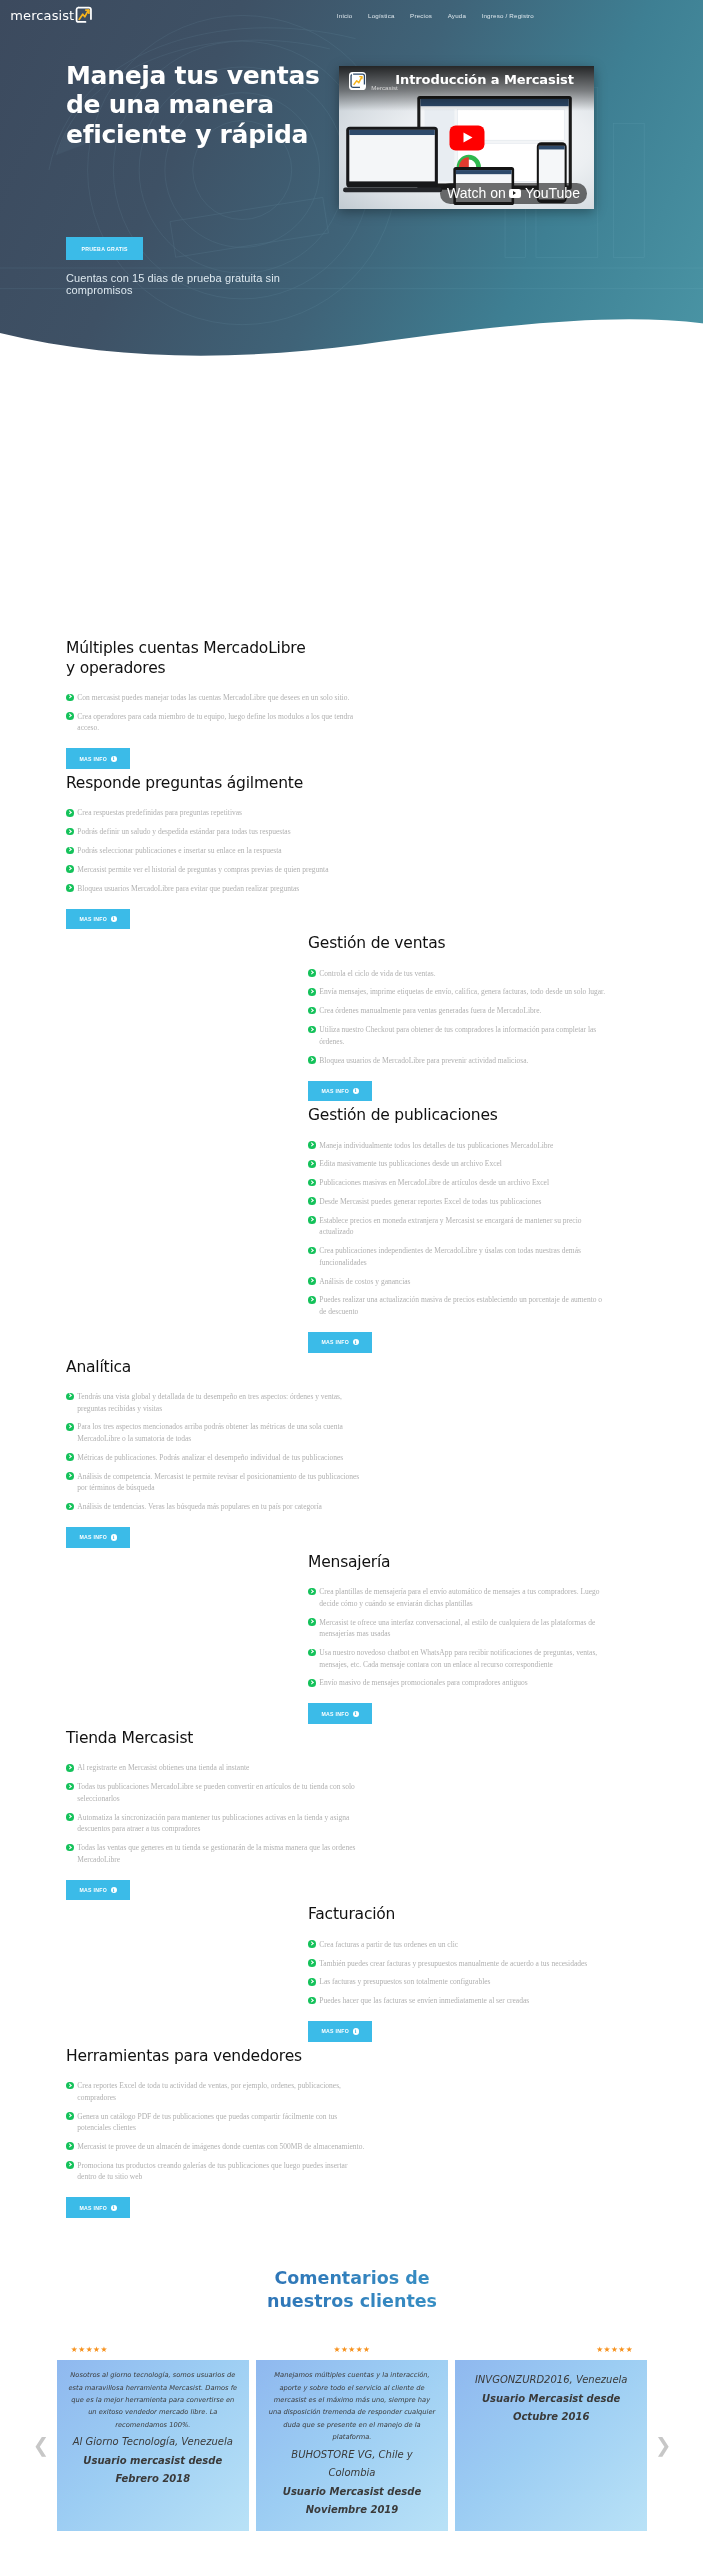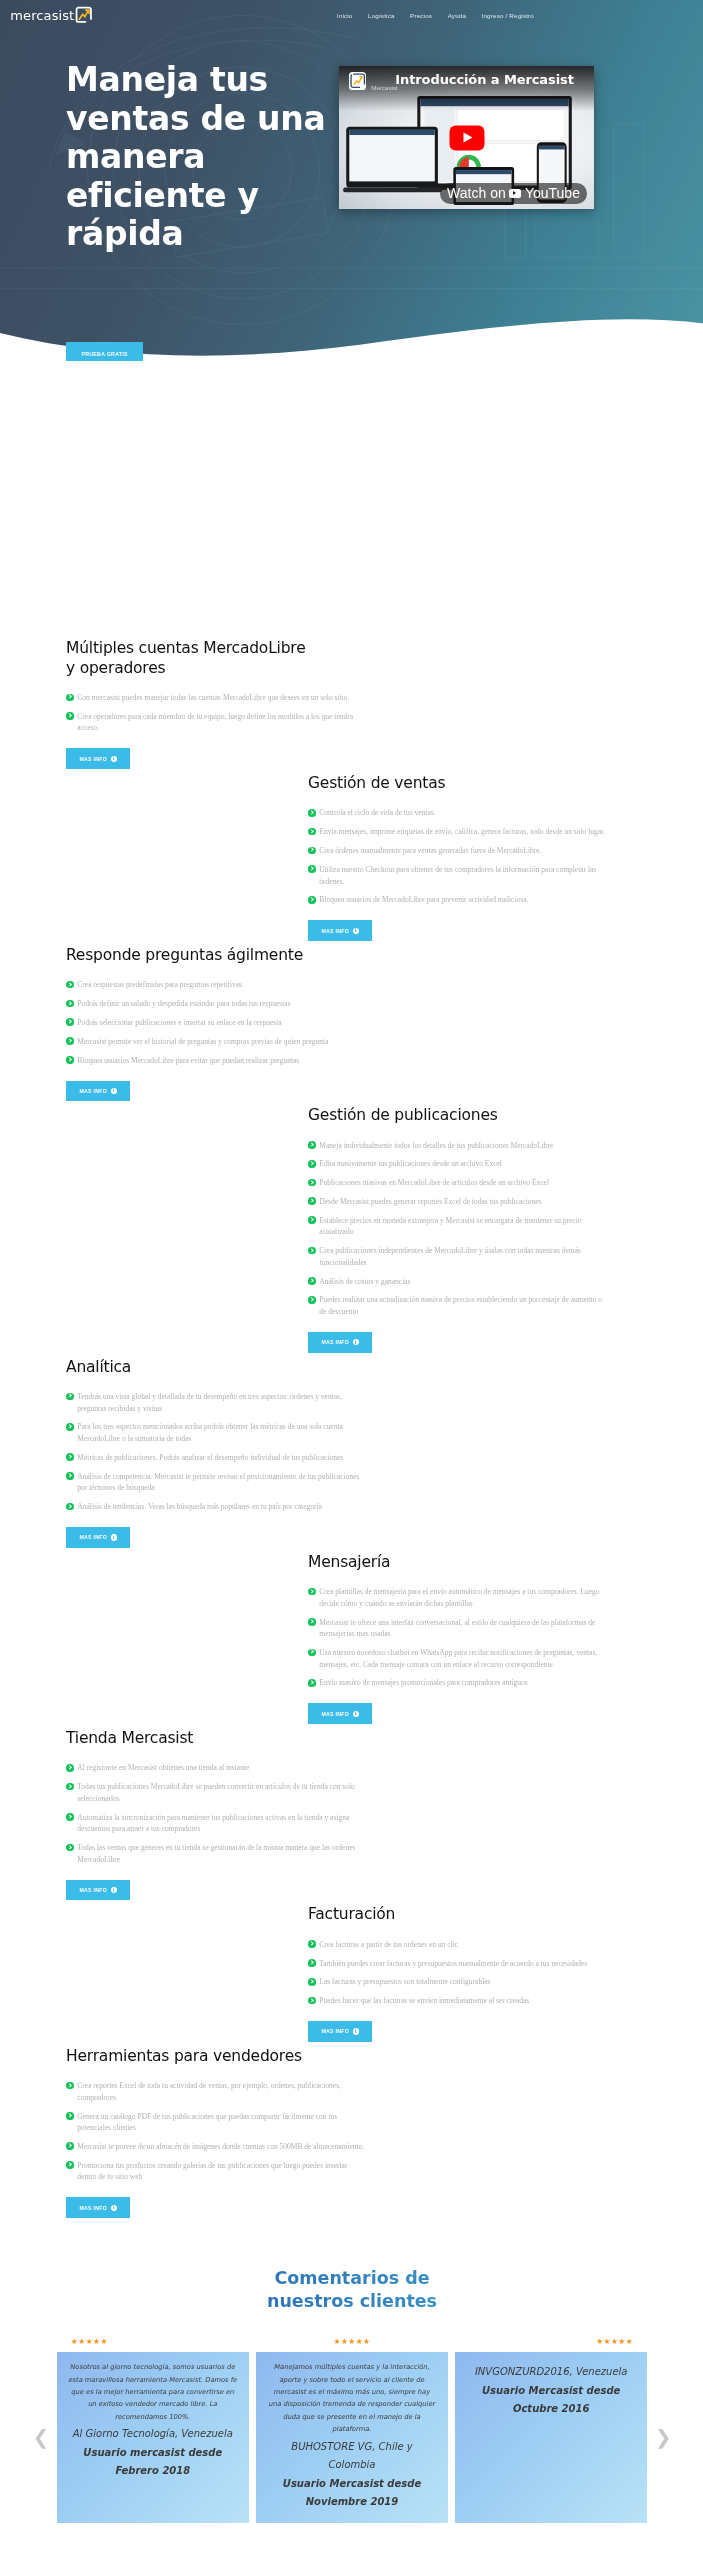--- a/index.html
+++ b/index.html
@@ -64,21 +64,21 @@
   
   .hero-inner{
     position:relative;z-index:5;
     width:704px;
     display:flex;
     padding:31px 0 0 0;
   }
   .hero-left{ width:330px; padding-left:66px; }
   .hero-title{
     color:#fff;
-    font-size:33px;
+    font-size:25px;
     line-height:1.17;
     font-weight:700;
     letter-spacing:-0.3px;
     font-family:"DejaVu Sans", sans-serif;
     max-width:268px;
   }
   .btn-prueba{
     display:inline-block;
     margin-top:88px;
     background:#3bbbe8;
@@ -215,21 +215,21 @@
     padding:44px 0 31px;
     background:#fff;
     text-align:center;
   }
   .testi-title{
     font-size:17.5px;line-height:1.3;font-weight:700;
     font-family:"DejaVu Sans", sans-serif;
     background:linear-gradient(90deg,#2c5ba8 0%,#2f77b8 40%,#44b6d6 100%);
     -webkit-background-clip:text;background-clip:text;
     color:transparent;
-    margin-bottom:24px;
+    margin-bottom:32px;
   }
   .stars-row{
     display:flex;justify-content:center;gap:84px;margin-bottom:6.2px;
   }
   .stars{ color:#f7921e; font-size:7.7px; letter-spacing:0.5px; width:185px;}
   .cards-row{
     display:flex;justify-content:center;align-items:stretch;gap:7.2px;
     padding:0 24px;
   }
   .arrow{
@@ -370,46 +370,46 @@
         <li><span class="bullet-ic"></span><span>Con mercasist puedes manejar todas las cuentas MercadoLibre que desees en un solo sitio.</span></li>
         <li><span class="bullet-ic"></span><span>Crea operadores para cada miembro de tu equipo, luego define los modulos a los que tendra acceso.</span></li>
       </ul>
       <button class="btn-info">
           <span>MAS INFO</span>
           <span class="info-dot">i</span>
         </button>
     </div>
   </section>
 
+  <section class="feat left">
+    <div class="feat-col">
+      <h2>Responde preguntas ágilmente</h2>
+      <ul class="bullets">
+        <li><span class="bullet-ic"></span><span>Crea respuestas predefinidas para preguntas repetitivas</span></li>
+        <li><span class="bullet-ic"></span><span>Podrás definir un saludo y despedida estándar para todas tus respuestas</span></li>
+        <li><span class="bullet-ic"></span><span>Podrás seleccionar publicaciones e insertar su enlace en la respuesta</span></li>
+        <li><span class="bullet-ic"></span><span>Mercasist permite ver el historial de preguntas y compras previas de quien pregunta</span></li>
+        <li><span class="bullet-ic"></span><span>Bloquea usuarios MercadoLibre para evitar que puedan realizar preguntas</span></li>
+      </ul>
+      <button class="btn-info">
+          <span>MAS INFO</span>
+          <span class="info-dot">i</span>
+        </button>
+    </div>
+  </section>
+
   <section class="feat right">
     <div class="feat-col">
       <h2>Gestión de ventas</h2>
       <ul class="bullets">
         <li><span class="bullet-ic"></span><span>Controla el ciclo de vida de tus ventas.</span></li>
         <li><span class="bullet-ic"></span><span>Envía mensajes, imprime etiquetas de envío, califica, genera facturas, todo desde un solo lugar.</span></li>
         <li><span class="bullet-ic"></span><span>Crea órdenes manualmente para ventas generadas fuera de MercadoLibre.</span></li>
         <li><span class="bullet-ic"></span><span>Utiliza nuestro Checkout para obtener de tus compradores la información para completar las órdenes.</span></li>
         <li><span class="bullet-ic"></span><span>Bloquea usuarios de MercadoLibre para prevenir actividad maliciosa.</span></li>
-      </ul>
-      <button class="btn-info">
-          <span>MAS INFO</span>
-          <span class="info-dot">i</span>
-        </button>
-    </div>
-  </section>
-
-  <section class="feat left">
-    <div class="feat-col">
-      <h2>Responde preguntas ágilmente</h2>
-      <ul class="bullets">
-        <li><span class="bullet-ic"></span><span>Crea respuestas predefinidas para preguntas repetitivas</span></li>
-        <li><span class="bullet-ic"></span><span>Podrás definir un saludo y despedida estándar para todas tus respuestas</span></li>
-        <li><span class="bullet-ic"></span><span>Podrás seleccionar publicaciones e insertar su enlace en la respuesta</span></li>
-        <li><span class="bullet-ic"></span><span>Mercasist permite ver el historial de preguntas y compras previas de quien pregunta</span></li>
-        <li><span class="bullet-ic"></span><span>Bloquea usuarios MercadoLibre para evitar que puedan realizar preguntas</span></li>
       </ul>
       <button class="btn-info">
           <span>MAS INFO</span>
           <span class="info-dot">i</span>
         </button>
     </div>
   </section>
 
   <section class="feat right">
     <div class="feat-col">

